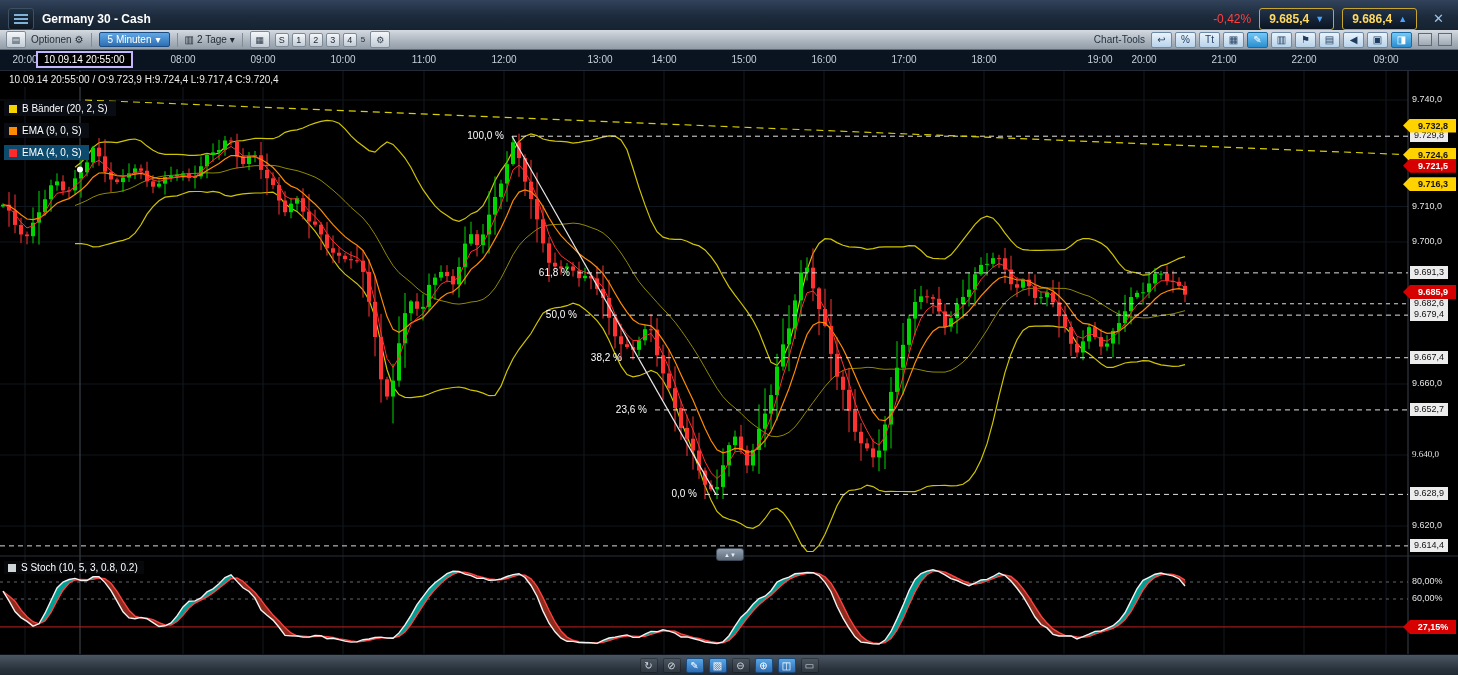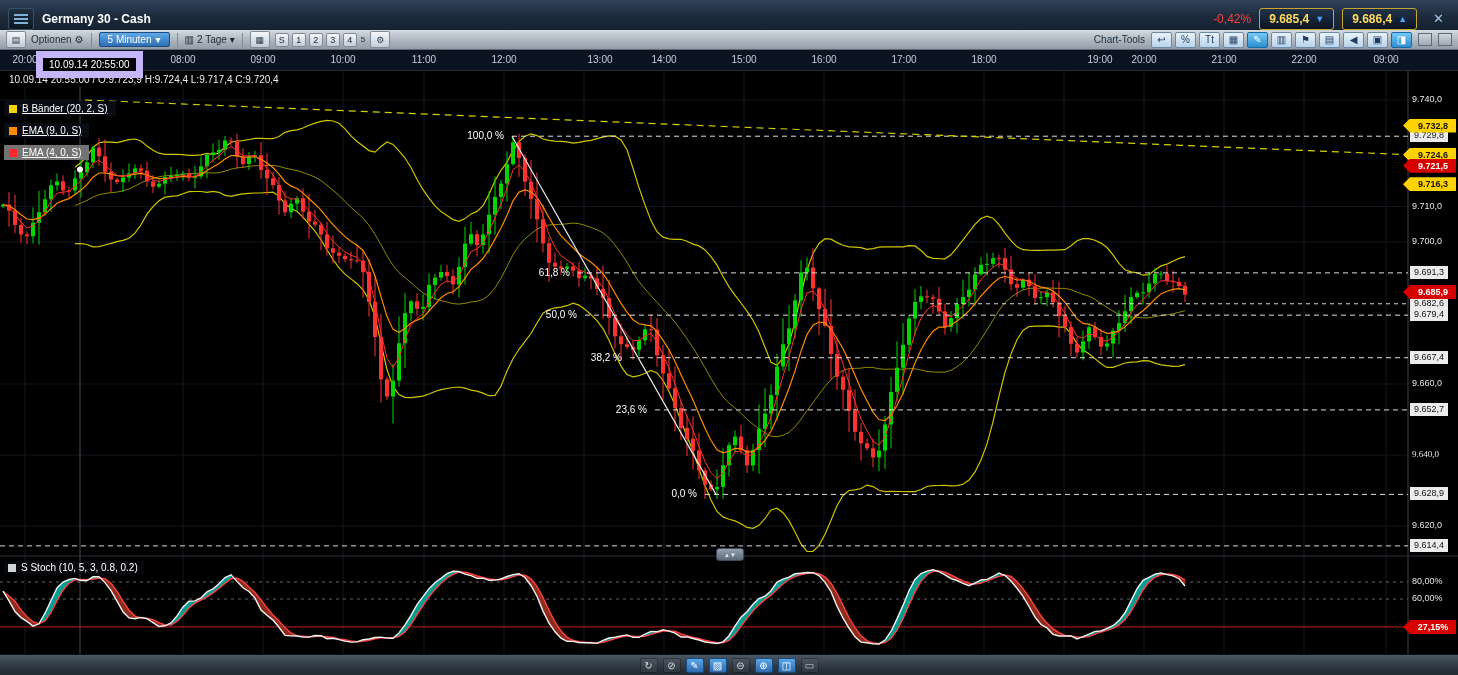--- a/index.html
+++ b/index.html
@@ -27,29 +27,29 @@
   .tb-sup{font-size:8px;vertical-align:top;margin-left:1px;cursor:pointer;}
   #chart-tools{display:flex;align-items:center;gap:3px;margin-left:auto;}
   #chart-tools-label{color:#243240;margin-right:3px;}
   .ct-btn{width:21px;height:16px;display:flex;align-items:center;justify-content:center;background:linear-gradient(#eaf3fb,#b9d3ea);border:1px solid #6c89a7;border-radius:2px;font-size:10px;color:#1d3c5e;cursor:pointer;padding:0;}
   .ct-btn.active{background:linear-gradient(#74c9f7,#2b8ecf);border-color:#1a6ba3;color:#fff;}
   .win-ctl{width:12px;height:11px;border:1px solid #5f6a76;background:linear-gradient(#cfd6dd,#9fa9b4);margin-left:3px;cursor:pointer;display:inline-block;}
 
   
   #timeaxis{position:absolute;top:50px;left:0;width:100%;height:20px;background:#0a1421;border-bottom:1px solid #232c38;z-index:15;}
   .tlabel{position:absolute;top:4px;transform:translateX(-50%);font-size:10px;color:#c6d1dc;white-space:nowrap;}
-  #time-tooltip{position:absolute;left:36px;top:1px;background:#000;border:7px solid #c4b5fd;color:#fff;font-size:10px;padding:1px 6px;z-index:5;white-space:nowrap;}
+  #time-tooltip{position:absolute;left:36px;top:1px;background:#000;border:2px solid #c4b5fd;color:#fff;font-size:10px;padding:1px 6px;z-index:5;white-space:nowrap;}
 
   
   #chart{position:absolute;top:70px;left:0;width:1458px;height:585px;background:#000;}
   #chart-svg{position:absolute;top:0;left:0;}
   #chart-svg text{font-family:"Liberation Sans",sans-serif;}
   #ohlcbar{position:absolute;top:2px;left:0;background:#000;color:#ededed;font-size:10px;padding:2px 9px;white-space:nowrap;z-index:4;}
-  .lrow{position:absolute;left:4px;display:flex;align-items:center;gap:5px;background:rgba(10,14,20,.88);color:#fff;font-size:10px;padding:2px 8px 2px 5px;z-index:4;cursor:pointer;text-decoration:underline;}
-  .lrow.hl{background:#737373;}
+  .lrow{position:absolute;left:4px;display:flex;align-items:center;gap:5px;background:rgba(10,14,20,.88);color:#fff;font-size:10px;padding:2px 8px 2px 5px;z-index:4;cursor:pointer;}
+  .lrow.hl{background:#0c4a6e;}
   .lsq{width:8px;height:8px;display:inline-block;}
   #stoch-legend{position:absolute;left:4px;top:491px;display:flex;gap:5px;align-items:center;color:#fff;font-size:10px;z-index:4;background:rgba(10,14,20,.6);padding:1px 6px 1px 4px;}
   #stoch-legend .lsq{background:#cfd4d4;}
   .ptick{position:absolute;left:1412px;font-size:9px;color:#e4e4e4;z-index:3;}
   .badge{position:absolute;left:1403px;min-width:53px;height:14px;line-height:14px;font-size:9px;font-weight:bold;text-align:center;padding:0 2px 0 9px;clip-path:polygon(0 50%,7px 0,100% 0,100% 100%,7px 100%);z-index:4;box-sizing:border-box;}
   .badge.yellow{background:#ffd200;color:#151515;}
   .badge.red{background:#d60000;color:#fff;}
   .wtag{position:absolute;left:1410px;background:#ececec;color:#121212;font-size:9px;height:13px;line-height:13px;padding:0 4px;z-index:3;}
   #splitter{position:absolute;left:716px;top:478px;width:28px;height:13px;background:linear-gradient(#93a1b1,#5d6a7a);border:1px solid #3e4a58;border-radius:3px;color:#e8eef5;font-size:6px;display:flex;align-items:center;justify-content:center;gap:2px;cursor:row-resize;z-index:5;padding:0;}
 

